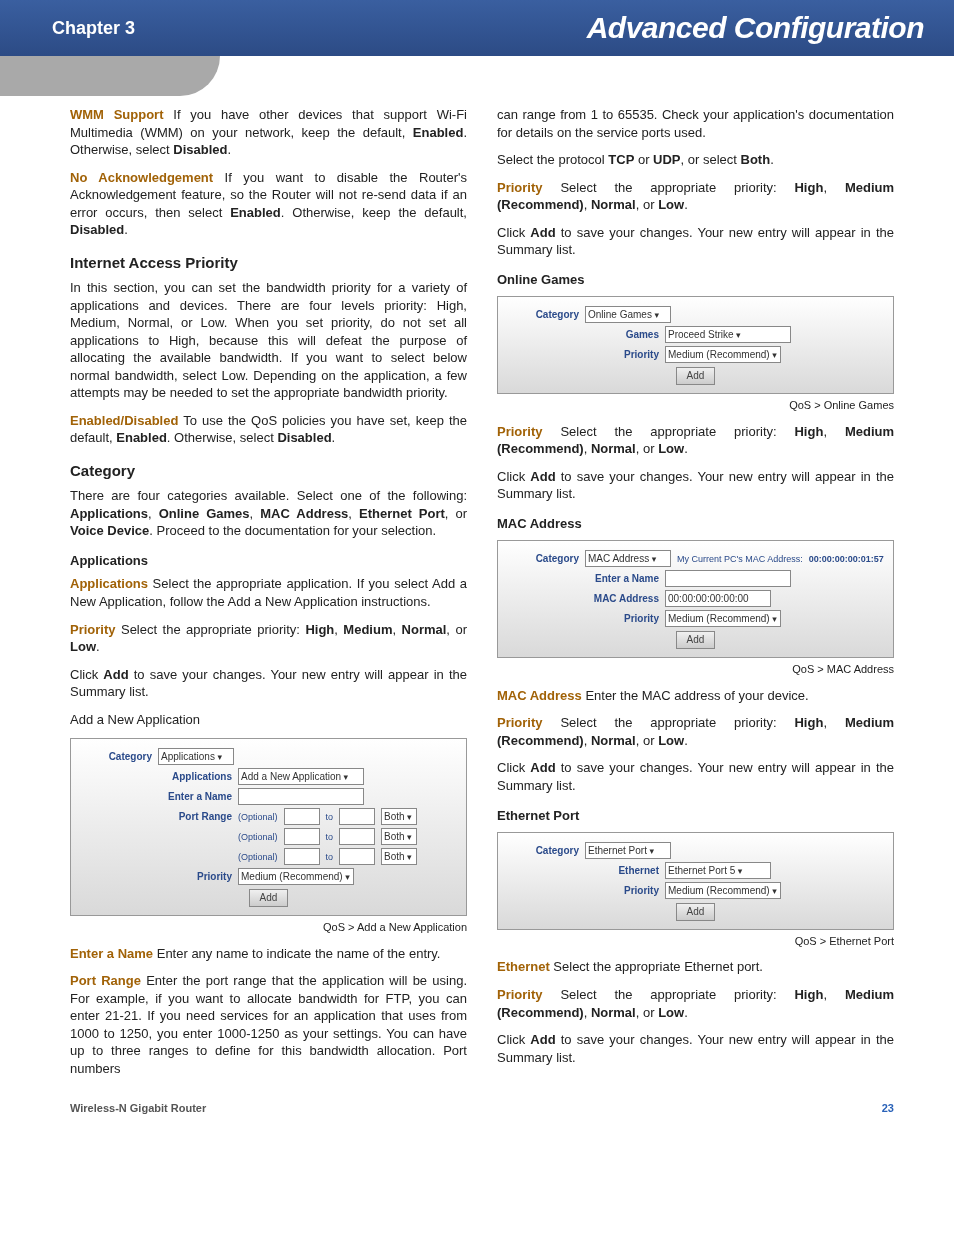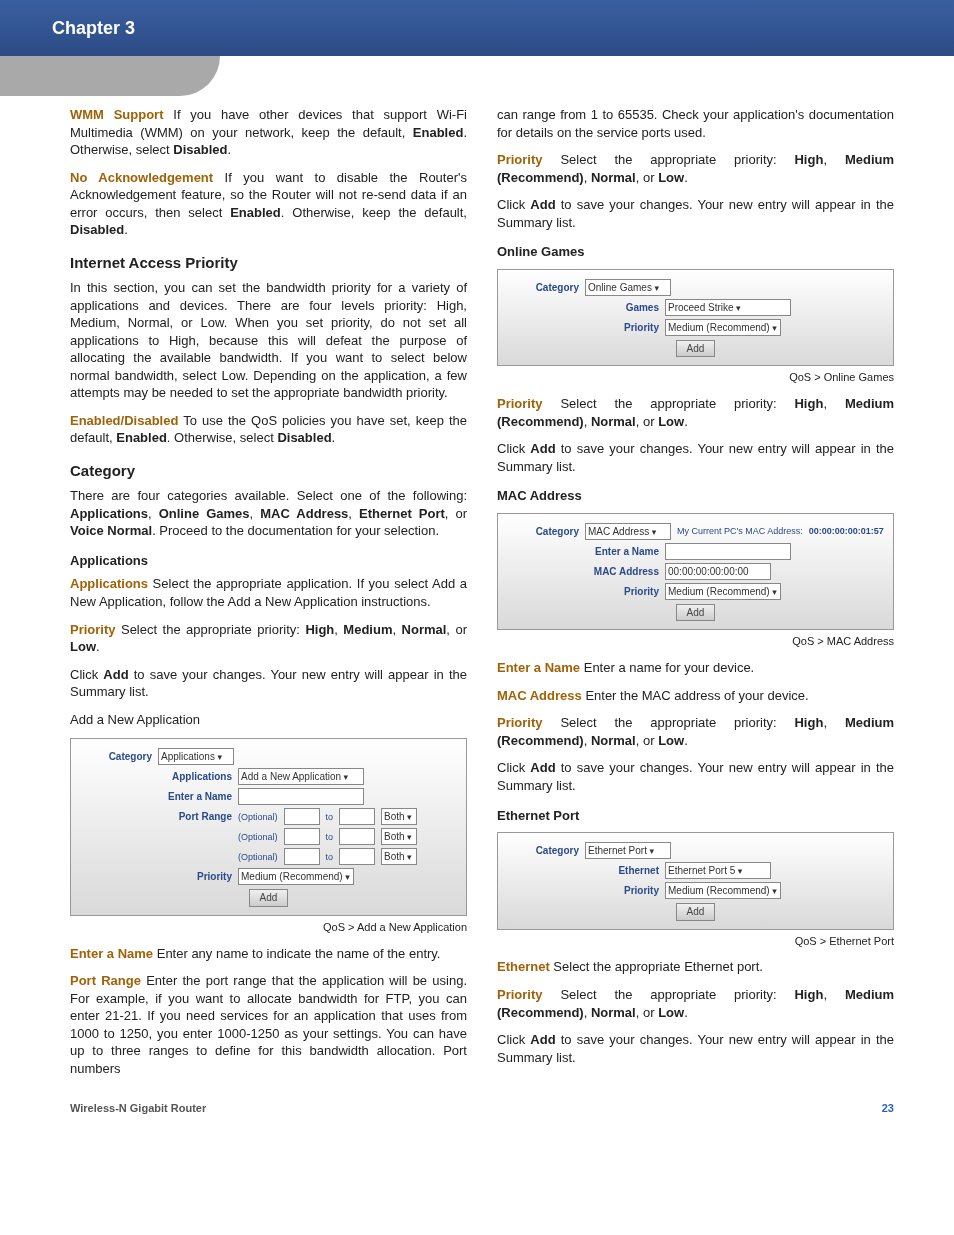--- a/index.html
+++ b/index.html
@@ -101,36 +101,37 @@
   .footer .product { font-weight: bold; color: #555; }
   .footer .pnum { font-weight: bold; color: #2a62b8; }
   .ml { margin-left: 80px; }
   .tiny { font-size:9px; color:#2a4a8a;}
 </style>
 </head>
 <body>
 
 <div class="header">
   <span class="chapter">Chapter 3</span>
+  <span class="page-title">Advanced Configuration</span>
 </div>
 <div class="curve"></div>
 
 <div class="content">
 
   <p><span class="label">WMM Support</span><span>  If you have other devices that support Wi-Fi Multimedia (WMM) on your network, keep the default, </span><b>Enabled</b><span>. Otherwise, select </span><b>Disabled</b><span>.</span></p>
 
   <p><span class="label">No Acknowledgement</span><span>  If you want to disable the Router's Acknowledgement feature, so the Router will not re-send data if an error occurs, then select </span><b>Enabled</b><span>. Otherwise, keep the default, </span><b>Disabled</b><span>.</span></p>
 
   <h3 class="sub">Internet Access Priority</h3>
   <p>In this section, you can set the bandwidth priority for a variety of applications and devices. There are four levels priority: High, Medium, Normal, or Low. When you set priority, do not set all applications to High, because this will defeat the purpose of allocating the available bandwidth. If you want to select below normal bandwidth, select Low. Depending on the application, a few attempts may be needed to set the appropriate bandwidth priority.</p>
 
   <p><span class="label">Enabled/Disabled</span><span>  To use the QoS policies you have set, keep the default, </span><b>Enabled</b><span>. Otherwise, select </span><b>Disabled</b><span>.</span></p>
 
   <h3 class="sub">Category</h3>
-  <p><span>There are four categories available. Select one of the following: </span><b>Applications</b><span>, </span><b>Online Games</b><span>, </span><b>MAC Address</b><span>, </span><b>Ethernet Port</b><span>, or </span><b>Voice Normal</b><span>. Proceed to the documentation for your selection.</span></p>
+  <p><span>There are four categories available. Select one of the following: </span><b>Applications</b><span>, </span><b>Online Games</b><span>, </span><b>MAC Address</b><span>, </span><b>Ethernet Port</b><span>, or </span><b>Voice Device</b><span>. Proceed to the documentation for your selection.</span></p>
 
   <h4 class="sub">Applications</h4>
   <p><span class="label">Applications</span><span>  Select the appropriate application. If you select Add a New Application, follow the Add a New Application instructions.</span></p>
   <p><span class="label">Priority</span><span>  Select the appropriate priority: </span><b>High</b><span>, </span><b>Medium</b><span>, </span><b>Normal</b><span>, or </span><b>Low</b><span>.</span></p>
   <p><span>Click </span><b>Add</b><span> to save your changes. Your new entry will appear in the Summary list.</span></p>
   <p>Add a New Application</p>
 
   <div class="fig">
     <div class="fig-box">
       <div class="row">
@@ -175,20 +176,21 @@
         </div>
       <div class="center" style="margin-top:4px"><span class="btn">Add</span></div>
     </div>
     <div class="caption">QoS &gt; Add a New Application</div>
   </div>
 
   <p><span class="label">Enter a Name</span><span>  Enter any name to indicate the name of the entry.</span></p>
   <p><span class="label">Port Range</span><span>  Enter the port range that the application will be using. For example, if you want to allocate bandwidth for FTP, you can enter 21-21. If you need services for an application that uses from 1000 to 1250, you enter 1000-1250 as your settings. You can have up to three ranges to define for this bandwidth allocation. Port numbers</span></p>
 
   <p>can range from 1 to 65535. Check your application's documentation for details on the service ports used.</p>
+  <p><span>Select the protocol </span><b>TCP</b><span> or </span><b>UDP</b><span>, or select </span><b>Both</b><span>.</span></p>
   <p><span class="label">Priority</span><span>  Select the appropriate priority: </span><b>High</b><span>, </span><b>Medium (Recommend)</b><span>, </span><b>Normal</b><span>, or </span><b>Low</b><span>.</span></p>
   <p><span>Click </span><b>Add</b><span> to save your changes. Your new entry will appear in the Summary list.</span></p>
 
   <h4 class="sub">Online Games</h4>
   <div class="fig">
     <div class="fig-box">
       <div class="row">
           <span class="lbl">Category</span>
           <span class="sel" style="width:80px">Online Games</span>
         </div>
@@ -225,21 +227,20 @@
           <span class="inp" style="width:100px">00:00:00:00:00:00</span>
         </div>
       <div class="row ml">
           <span class="lbl">Priority</span>
           <span class="sel" style="width:110px">Medium (Recommend)</span>
         </div>
       <div class="center" style="margin-top:4px"><span class="btn">Add</span></div>
     </div>
     <div class="caption">QoS &gt; MAC Address</div>
   </div>
-  <p><span class="label">Enter a Name</span><span>  Enter a name for your device.</span></p>
   <p><span class="label">MAC Address</span><span>  Enter the MAC address of your device.</span></p>
   <p><span class="label">Priority</span><span>  Select the appropriate priority: </span><b>High</b><span>, </span><b>Medium (Recommend)</b><span>, </span><b>Normal</b><span>, or </span><b>Low</b><span>.</span></p>
   <p><span>Click </span><b>Add</b><span> to save your changes. Your new entry will appear in the Summary list.</span></p>
 
   <h4 class="sub">Ethernet Port</h4>
   <div class="fig">
     <div class="fig-box">
       <div class="row">
           <span class="lbl">Category</span>
           <span class="sel" style="width:80px">Ethernet Port</span>

